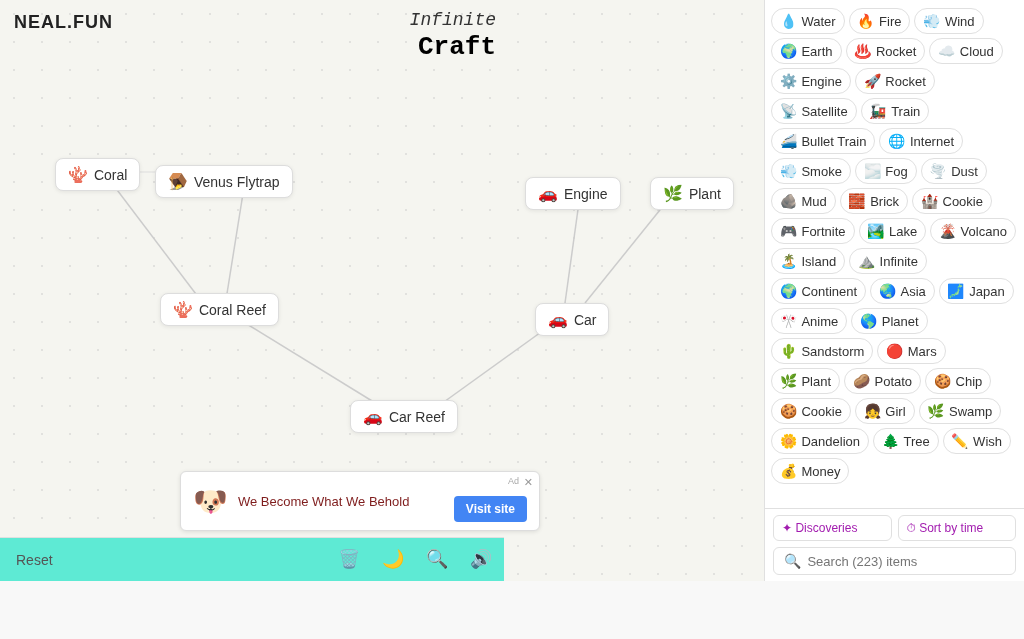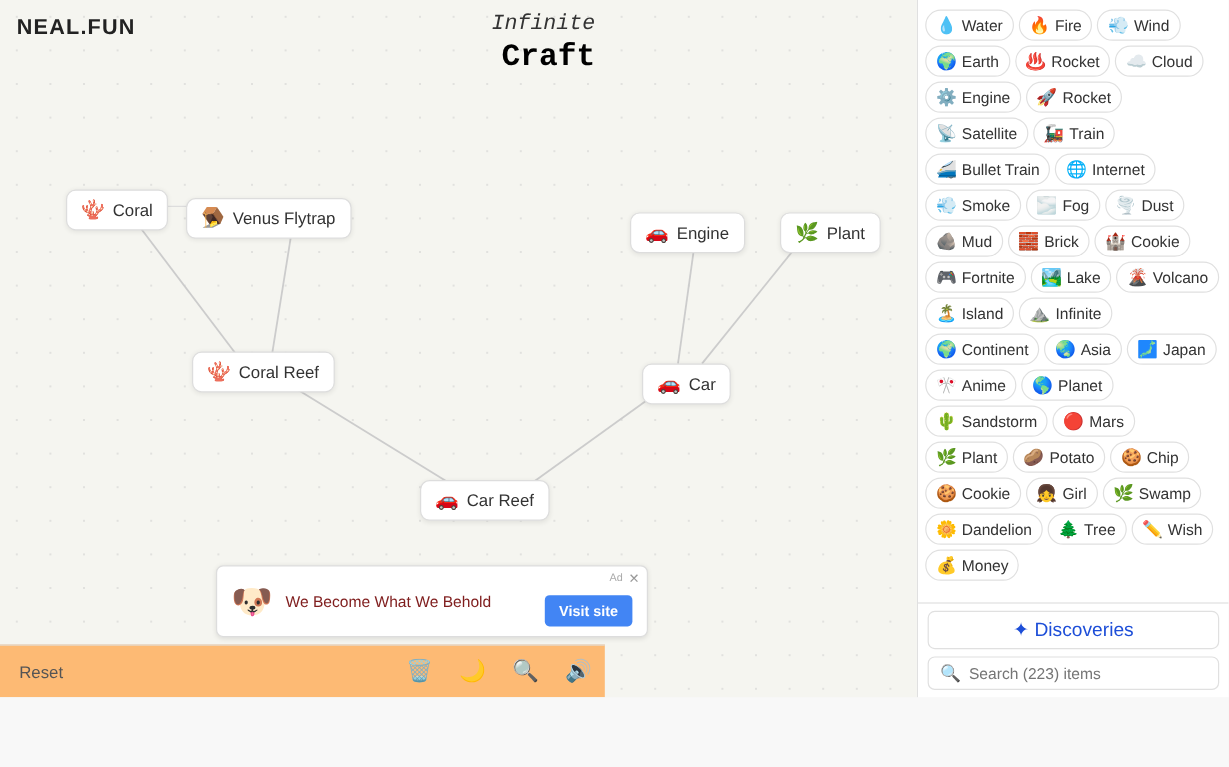--- a/index.html
+++ b/index.html
@@ -81,21 +81,21 @@
     }
     .node .emoji { font-size: 16px; }
 
     
     #bottom-bar {
       position: absolute;
       bottom: 0;
       left: 0;
       right: 260px;
       height: 44px;
-      background: #fdba74;
+      background: #5eead4;
       display: flex;
       align-items: center;
       padding: 0 16px;
       z-index: 20;
       border-top: 1px solid #e0e0e0;
     }
     .reset-btn {
       font-size: 14px;
       color: #555;
       background: none;
@@ -222,28 +222,27 @@
 
     .footer-btns {
       display: flex;
       gap: 6px;
     }
     .footer-btn {
       flex: 1;
       display: flex;
       align-items: center;
       gap: 4px;
-      font-size: 16px;
-      color: #1d4ed8;
+      font-size: 12px;
+      color: #a21caf;
       padding: 5px 8px;
       border: 1px solid #e0e0e0;
       border-radius: 6px;
       background: white;
       cursor: pointer;
-      justify-content: center;
     }
 
     .search-box {
       display: flex;
       align-items: center;
       gap: 6px;
       border: 1px solid #e0e0e0;
       border-radius: 6px;
       padding: 5px 10px;
       background: white;
@@ -501,20 +500,23 @@
         </div>
         <div class="item-chip">
           <span class="ic">💰</span>
           <span>Money</span>
         </div>
       </div>
     <div class="sidebar-footer">
       <div class="footer-btns">
         <button class="footer-btn">
           <span>✦ Discoveries</span>
+        </button>
+        <button class="footer-btn">
+          <span>⏱ Sort by time</span>
         </button>
       </div>
       <div class="search-box">
         <span class="search-icon-small">🔍</span>
         <input type="text" id="search-input" placeholder="Search (223) items" style="">
       </div>
     </div>
   </div>
 
 </div>

